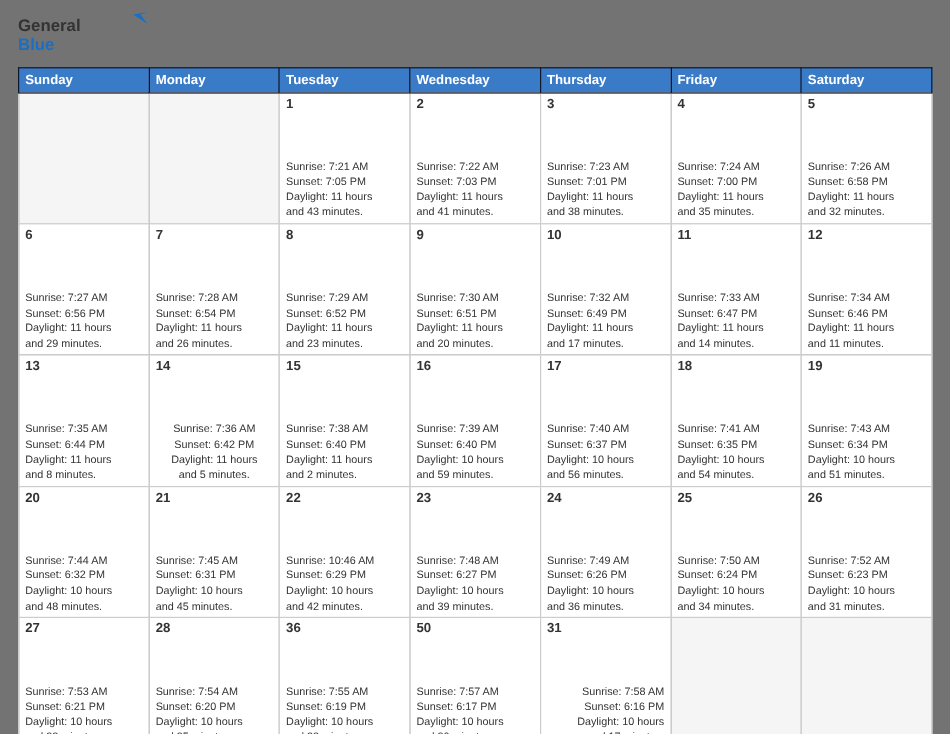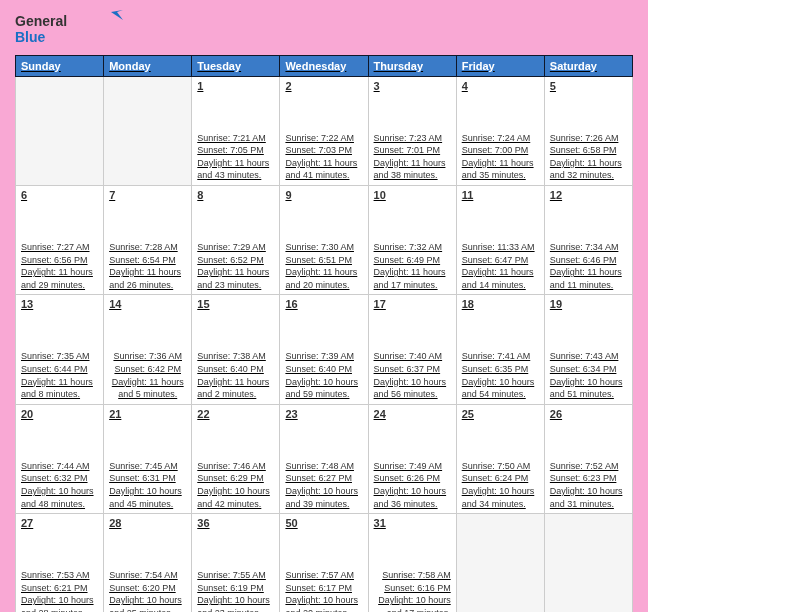--- a/index.html
+++ b/index.html
@@ -4,25 +4,24 @@
   <style>
     * { margin: 0; padding: 0; box-sizing: border-box; }
     body {
       font-family: Arial, sans-serif;
       background: #fff;
       width: 792px;
       height: 612px;
       overflow: hidden;
     }
     .page {
-      width: 648px;
+      width: 792px;
       height: 612px;
       padding: 10px 15px;
-      background: #f9a8d4;
-      text-decoration: underline;
+      background: #737373;
     }
     .header {
       display: flex;
       justify-content: space-between;
       align-items: flex-start;
       margin-bottom: 6px;
     }
     .logo {
       display: flex;
       align-items: center;
@@ -186,21 +185,21 @@
           </td>
           <td>
             <span class="day-number">10</span>
             <div class="day-info" style="white-space: pre-line;">Sunrise: 7:32 AM
 Sunset: 6:49 PM
 Daylight: 11 hours
 and 17 minutes.</div>
           </td>
           <td>
             <span class="day-number">11</span>
-            <div class="day-info" style="white-space: pre-line;">Sunrise: 11:33 AM
+            <div class="day-info" style="white-space: pre-line;">Sunrise: 7:33 AM
 Sunset: 6:47 PM
 Daylight: 11 hours
 and 14 minutes.</div>
           </td>
           <td>
             <span class="day-number">12</span>
             <div class="day-info" style="white-space: pre-line;">Sunrise: 7:34 AM
 Sunset: 6:46 PM
 Daylight: 11 hours
 and 11 minutes.</div>
@@ -267,21 +266,21 @@
           </td>
           <td>
             <span class="day-number">21</span>
             <div class="day-info" style="white-space: pre-line;">Sunrise: 7:45 AM
 Sunset: 6:31 PM
 Daylight: 10 hours
 and 45 minutes.</div>
           </td>
           <td>
             <span class="day-number">22</span>
-            <div class="day-info" style="white-space: pre-line;">Sunrise: 7:46 AM
+            <div class="day-info" style="white-space: pre-line;">Sunrise: 10:46 AM
 Sunset: 6:29 PM
 Daylight: 10 hours
 and 42 minutes.</div>
           </td>
           <td>
             <span class="day-number">23</span>
             <div class="day-info" style="white-space: pre-line;">Sunrise: 7:48 AM
 Sunset: 6:27 PM
 Daylight: 10 hours
 and 39 minutes.</div>

